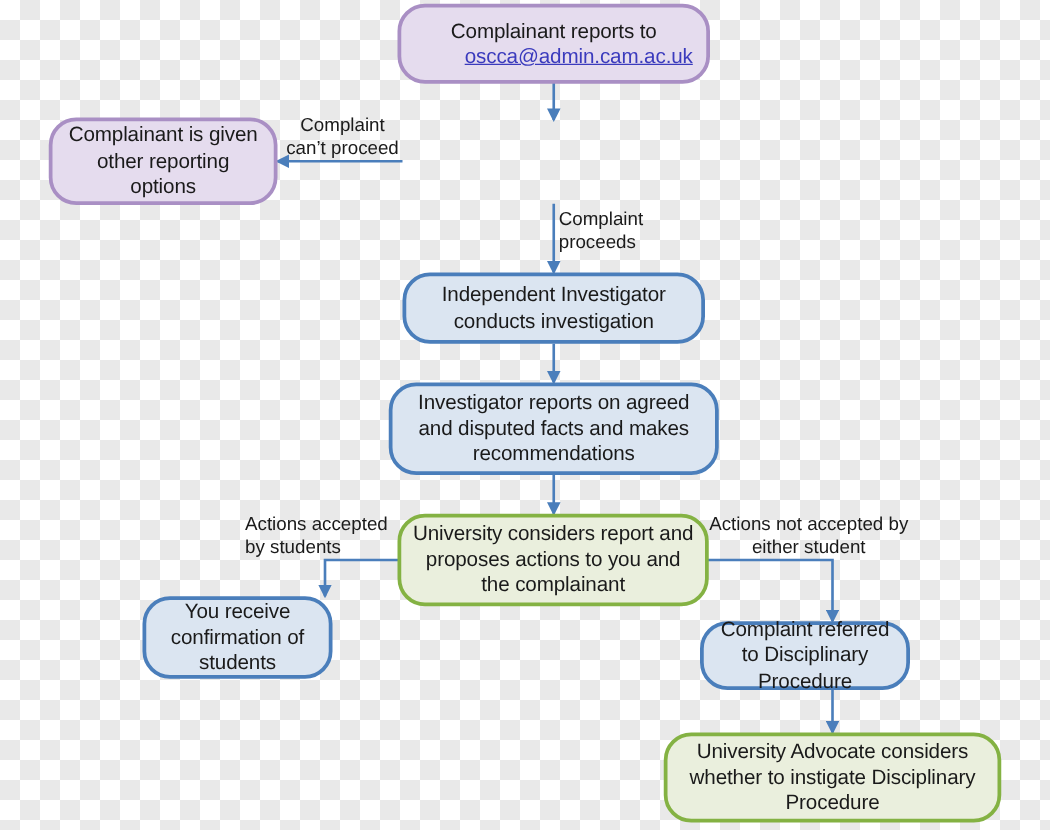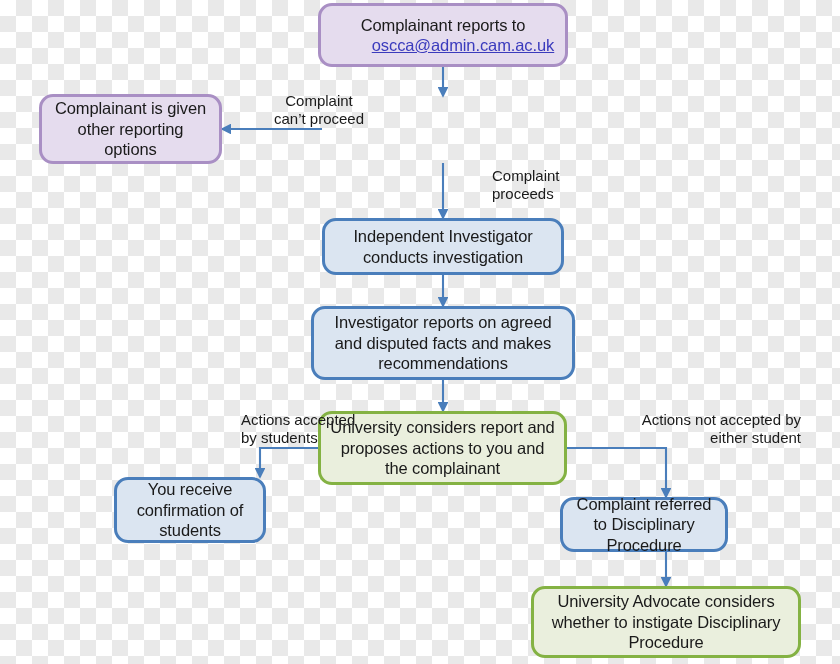--- a/index.html
+++ b/index.html
@@ -31,21 +31,21 @@
     height: 664px;
     pointer-events: none;
   }
   .node {
     position: absolute;
     box-sizing: border-box;
     display: flex;
     align-items: center;
     justify-content: center;
     text-align: center;
-    border-radius: 14px;
+    border-radius: 22px;
     border-style: solid;
     color: #1a1a1a;
     line-height: 1.24;
     padding: 4px 8px;
     letter-spacing: -0.1px;
   }
   .node .txt { display: block; width: 100%; }
   .purple {
     background: #e5dcee;
     border-color: #a98fc4;
@@ -64,21 +64,20 @@
   .email-link {
     color: #3b3bbd;
     text-decoration: underline;
     margin-left: 40px;
   }
   .edge-label {
     position: absolute;
     color: #1a1a1a;
     line-height: 1.22;
     white-space: pre-line;
-    padding-left: 45px;
   }
 </style>
 </head>
 <body>
 
 <div id="canvas">
 
   <svg id="wires" viewBox="0 0 840 664" width="840" height="664" xmlns="http://www.w3.org/2000/svg">
     <defs>
       <marker id="arrow" viewBox="0 0 10 10" refX="8.5" refY="5" markerWidth="5.2" markerHeight="5.2" orient="auto-start-reverse">
@@ -143,16 +142,16 @@
 
   <div class="edge-label" style="left:224px; top:92px; width:100px; font-size:15px; text-align:center;">Complaint
 can’t proceed</div>
 
   <div class="edge-label" style="left:447px; top:167px; width:120px; font-size:15px; text-align:left;">Complaint
 proceeds</div>
 
   <div class="edge-label" style="left:196px; top:411px; width:122px; font-size:15px; text-align:left;">Actions accepted
 by students</div>
 
-  <div class="edge-label" style="left:586px; top:411px; width:170px; font-size:15px; text-align:right;">Actions not accepted by
+  <div class="edge-label" style="left:562px; top:411px; width:170px; font-size:15px; text-align:center;">Actions not accepted by
 either student</div>
 
 </div>
 
 </body></html>

